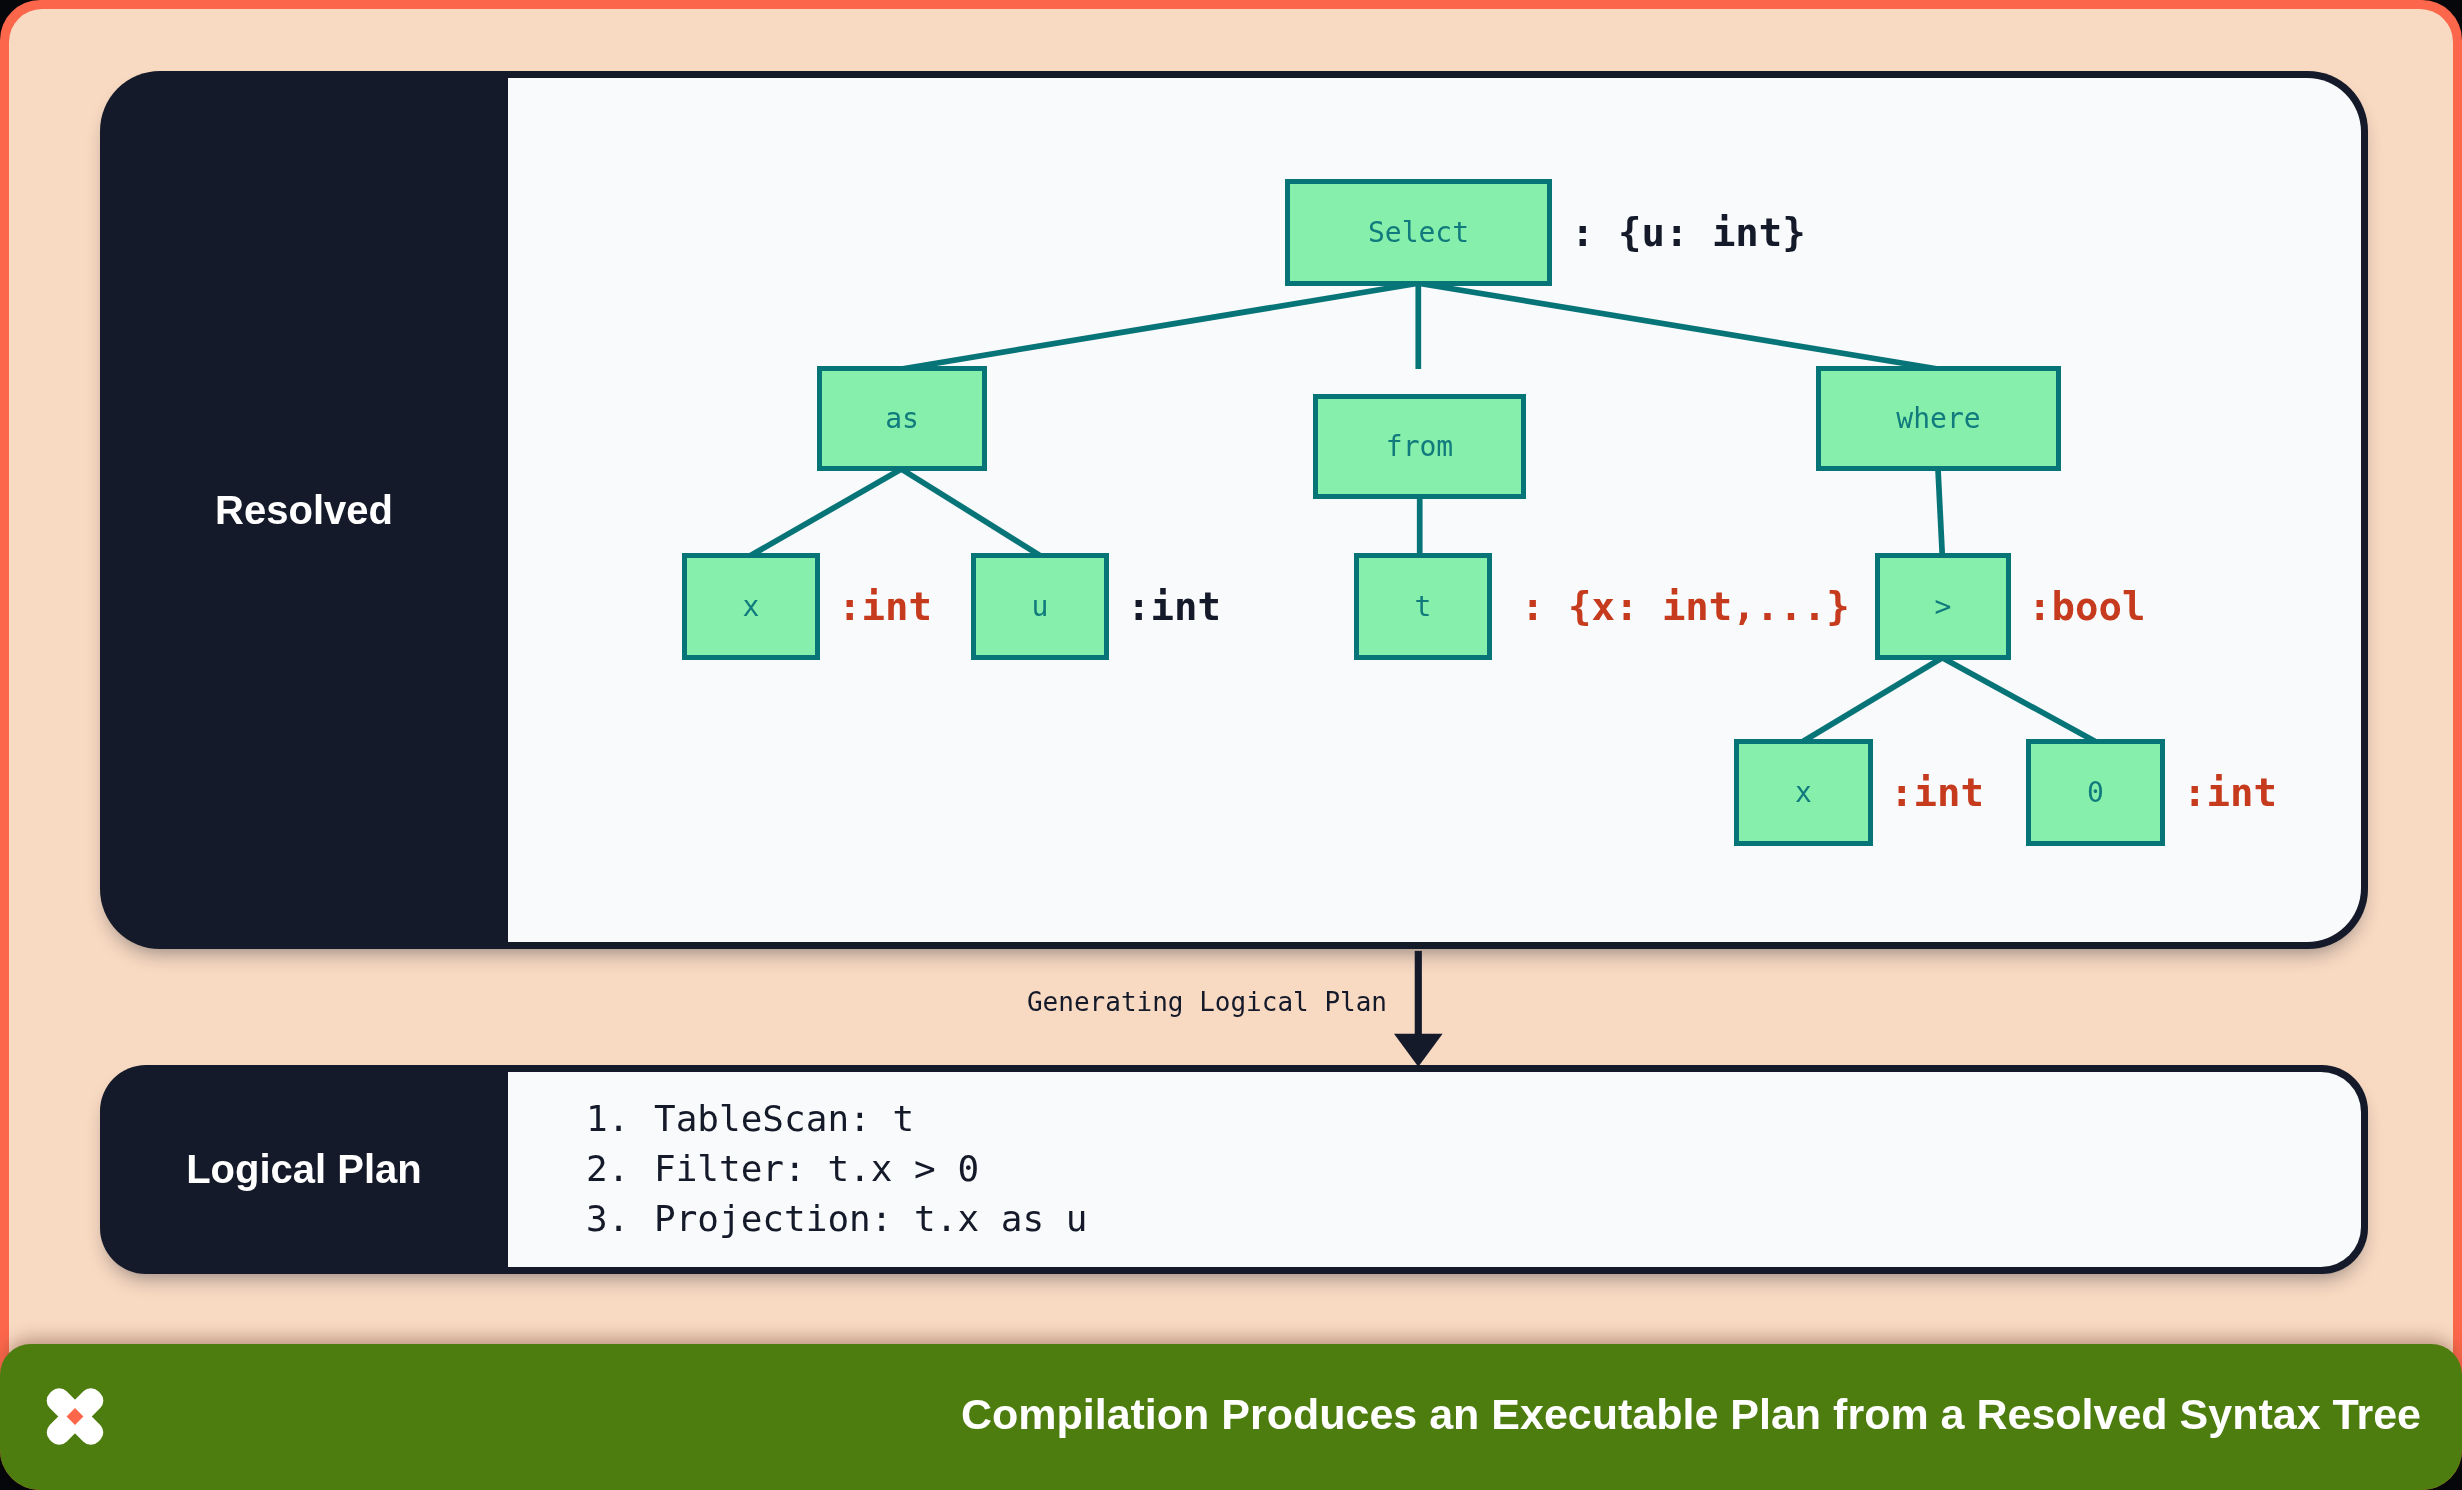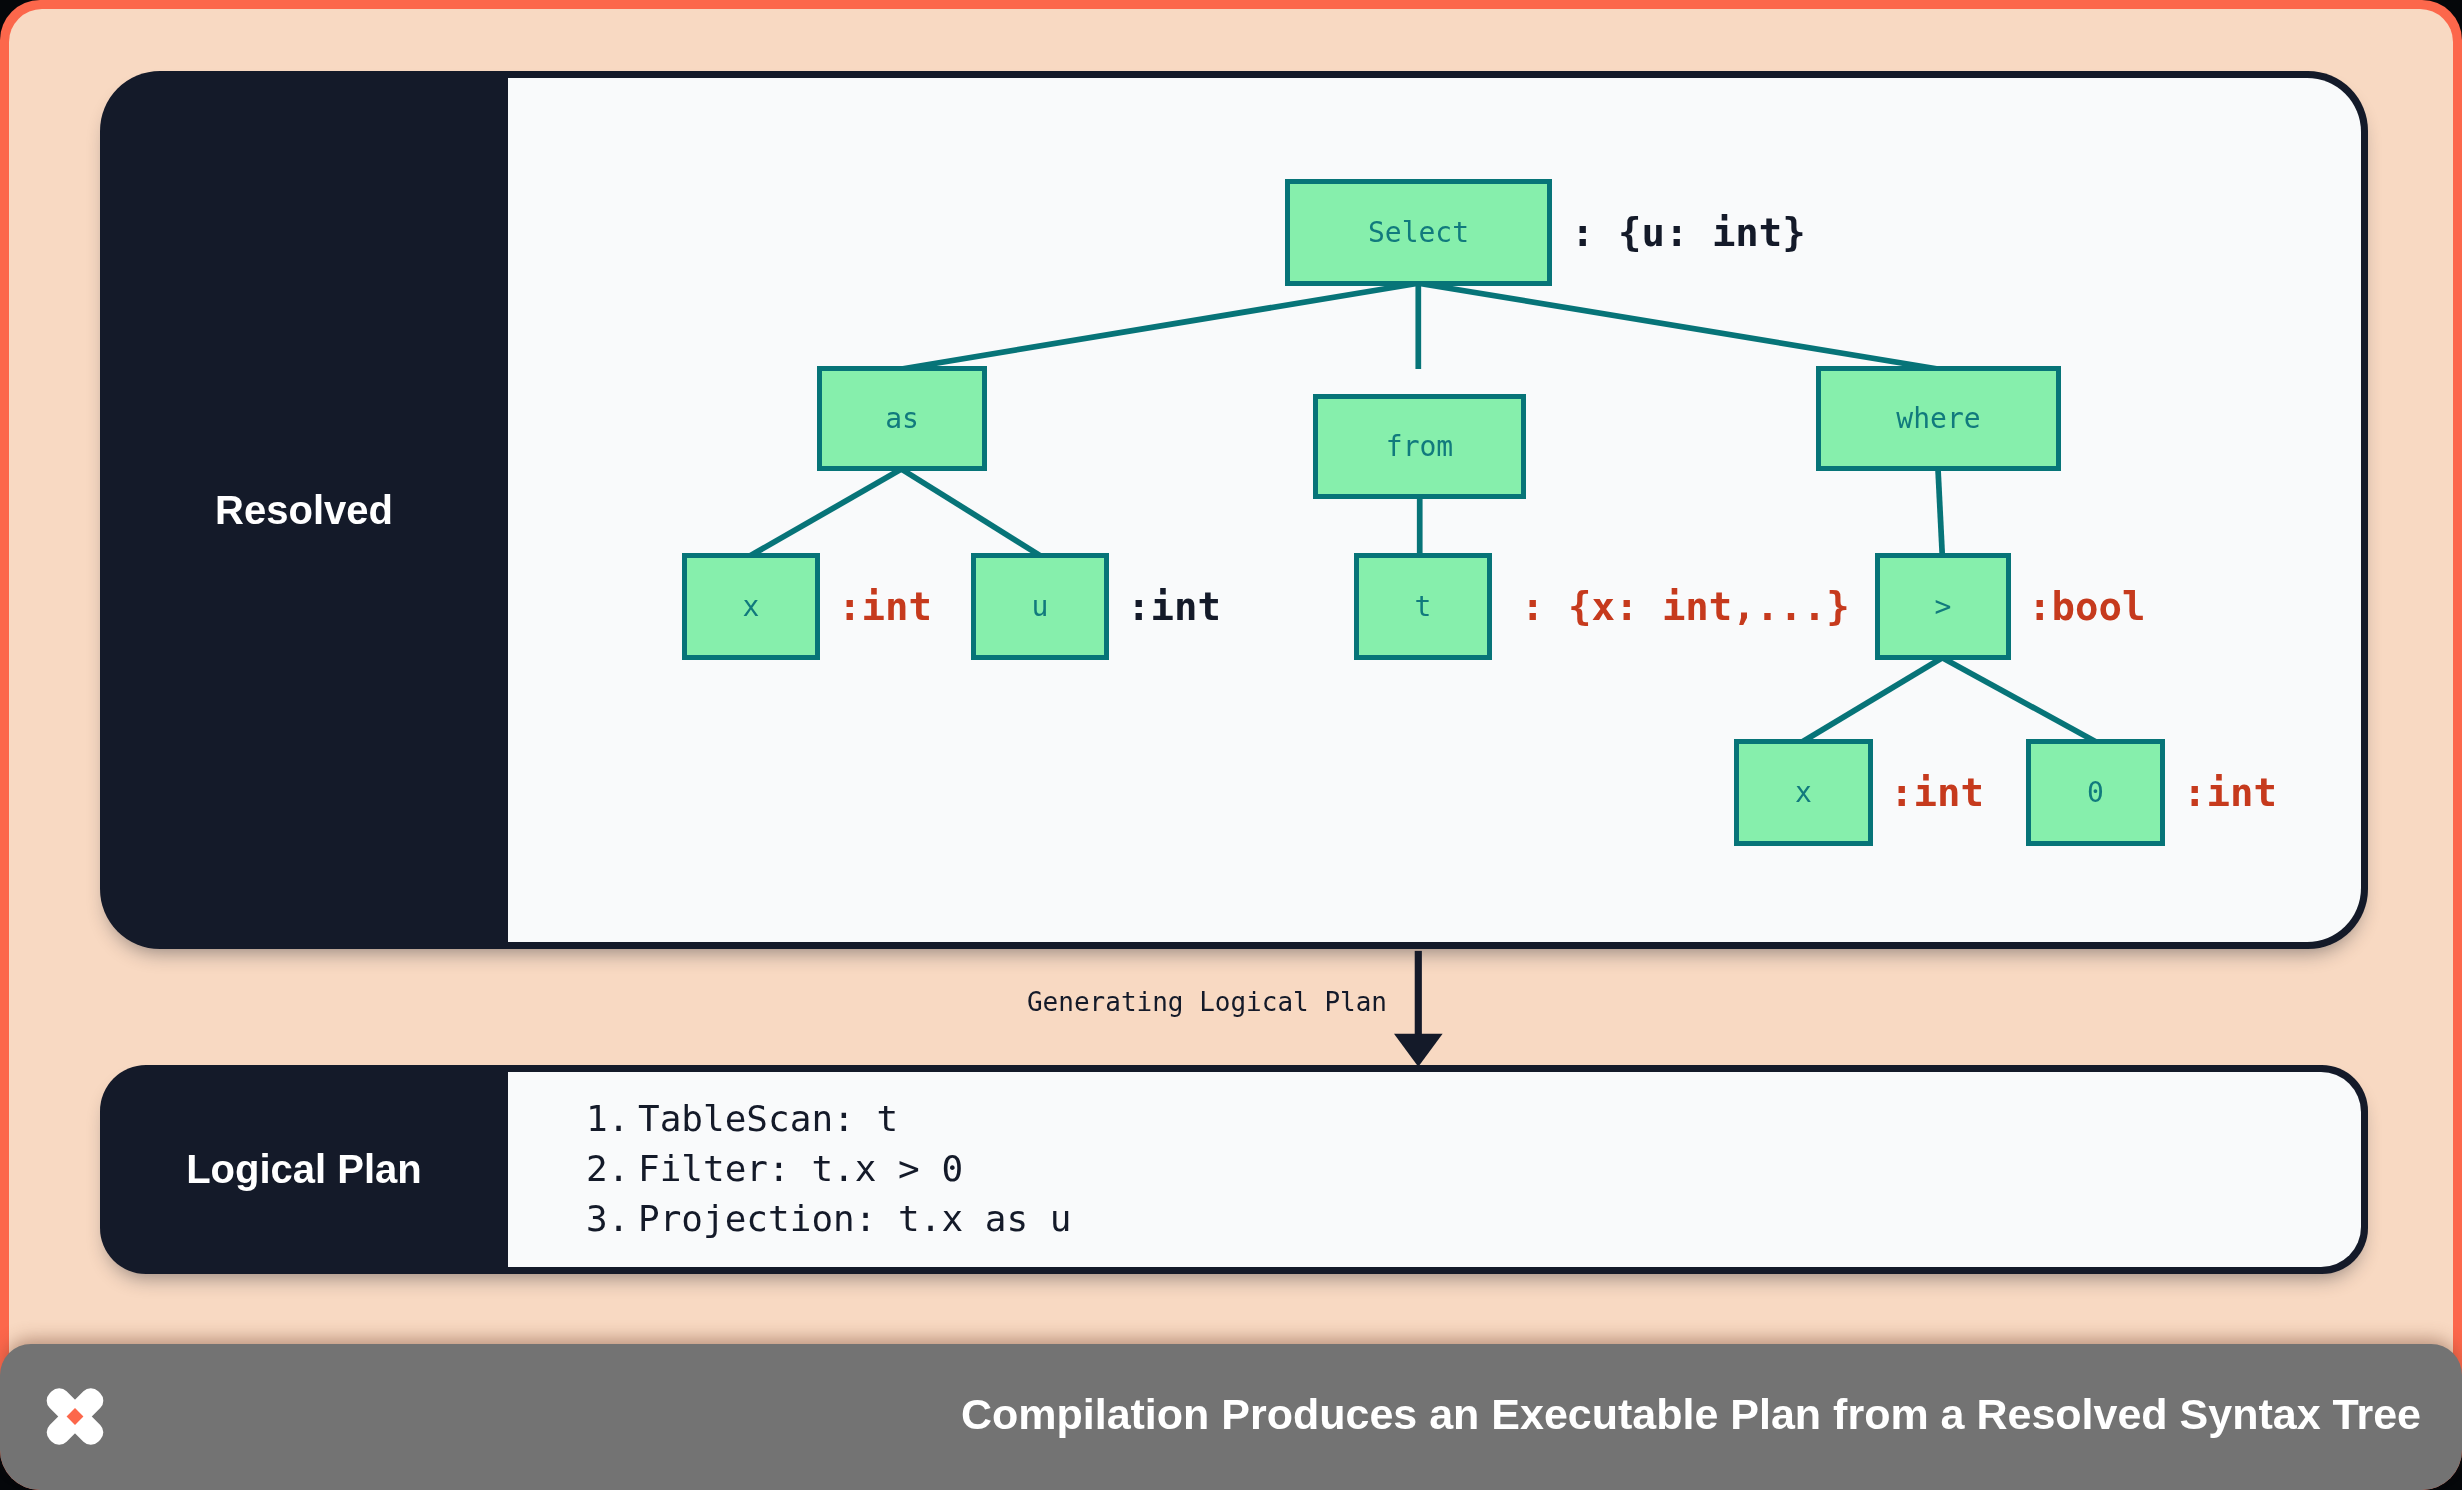--- a/index.html
+++ b/index.html
@@ -66,26 +66,26 @@
   
   .arrow-label{
     position:absolute;left:858px;top:987px;width:529px;
     text-align:right;font-size:26px;color:#141a29;z-index:2;
   }
 
   
   .steps{position:absolute;left:486px;top:29px;z-index:3;font-size:36px;color:#141a29;}
   .step{display:flex;line-height:50px;}
   .step .num{min-width:44px;}
-  .step .text{margin-left:8px;white-space:pre;}
+  .step .text{margin-left:24px;white-space:pre;}
 
   
   .footer{
     position:absolute;left:0;right:0;top:1344px;bottom:0;
-    background:#737373;border-radius:31px 31px 40px 40px;z-index:4;
+    background:#4d7c0f;border-radius:31px 31px 40px 40px;z-index:4;
     box-shadow:0 -10px 17px -5.7px rgba(110,60,40,.45);
   }
   .footer-logo{position:absolute;left:40px;top:37px;width:70px;height:71px;}
   .footer-title{
     position:absolute;right:41px;top:0;bottom:4.3px;display:flex;align-items:center;
     color:#ffffff;font-family:"Liberation Sans",sans-serif;font-weight:bold;font-size:43px;
   }
 </style>
 </head>
 <body>

